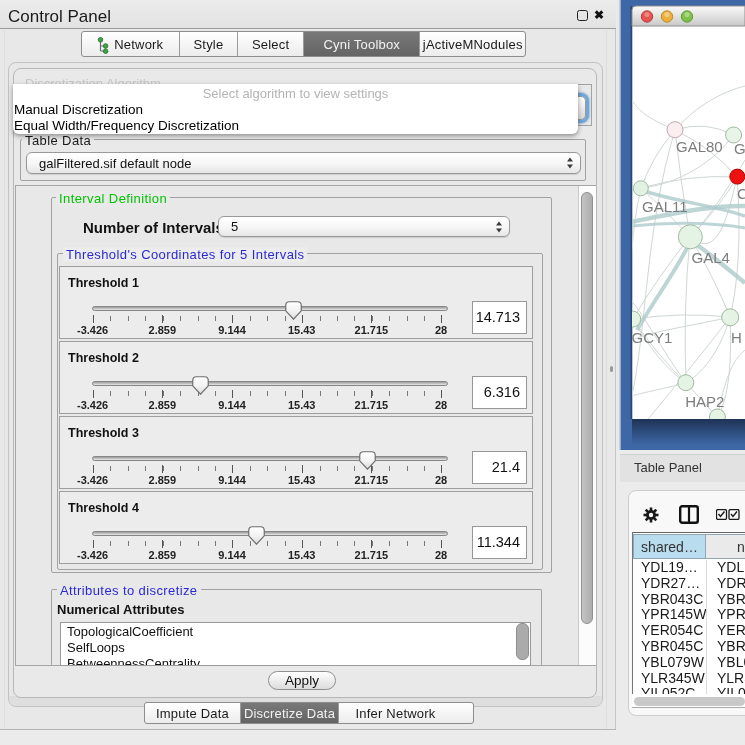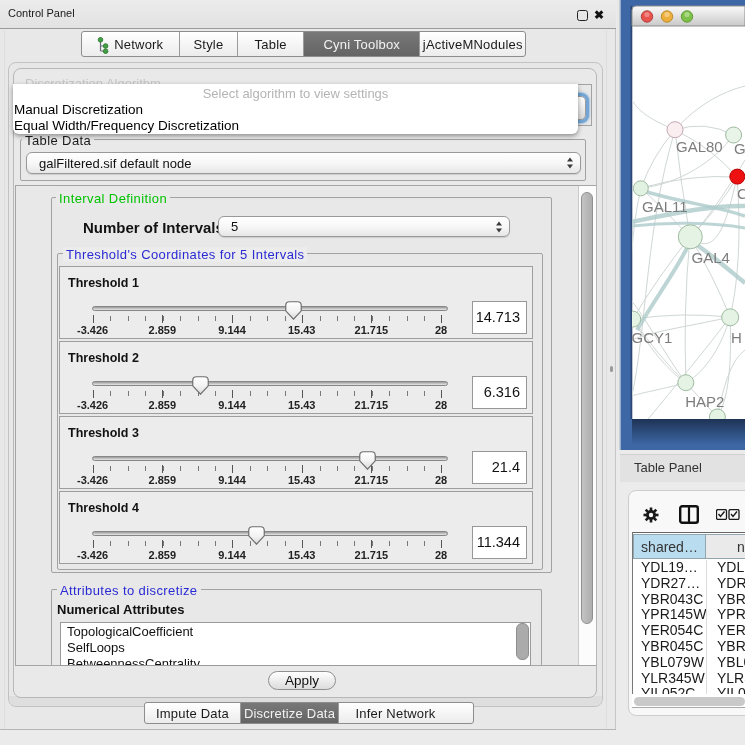--- a/index.html
+++ b/index.html
@@ -1,20 +1,20 @@
 <!DOCTYPE html>
 <html><head><meta charset="utf-8"><style>
 html,body{margin:0;padding:0}
 *{box-sizing:border-box}
 #root{position:relative;width:745px;height:745px;background:#ebebeb;font-family:"Liberation Sans",sans-serif;overflow:hidden}
 .abs{position:absolute}
 
 #win{left:0;top:0;width:616px;height:730px;background:#e8e8e8;border-right:1px solid #c6c6c6}
 #titlebar{left:0;top:0;width:616px;height:29px;background:linear-gradient(#ececec,#e2e2e2);border-bottom:1px solid #9b9b9b}
-#titlebar .t{position:absolute;left:8px;top:7px;font-size:11px;color:#1a1a1a}
+#titlebar .t{position:absolute;left:8px;top:7px;font-size:17px;color:#1a1a1a}
 #minbox{left:577px;top:10px;width:11px;height:11px;border:1.5px solid #222;border-radius:2.5px}
 #closex{left:594px;top:9px;font-size:12px;font-weight:bold;color:#111;line-height:13px}
 
 .capsule{height:26px;border:1px solid #8d8d8d;border-radius:3px;background:linear-gradient(#ffffff,#ececec);display:flex;overflow:hidden}
 .capsule .seg{display:flex;align-items:center;justify-content:center;font-size:13px;letter-spacing:0.2px;color:#1a1a1a;border-right:1px solid #9b9b9b;white-space:nowrap}
 .capsule .seg:last-child{border-right:none}
 .capsule .sel{background:linear-gradient(#787878,#646464);color:#f2f2f2}
 #toptabs{left:81px;top:31px;width:445px}
 #bottabs{left:144px;top:702px;width:330px;height:22px}
 
@@ -95,21 +95,21 @@
 
   <div class="abs capsule" id="toptabs">
     <div class="seg" style="width:98px">
       <svg width="12" height="17" viewBox="0 0 12 17" style="margin-right:5px;margin-top:2px">
         <path d="M3.5 3 L3.5 14 M3.5 9 L8.5 9 M3.5 14 L8.5 14" fill="none" stroke="#6a6a78" stroke-width="1.2"></path>
         <circle cx="3.5" cy="2.8" r="2.3" fill="#44a047" stroke="#2c7a2f" stroke-width="0.9"></circle>
         <circle cx="8.6" cy="9" r="2.3" fill="#44a047" stroke="#2c7a2f" stroke-width="0.9"></circle>
         <circle cx="8.6" cy="14.2" r="2.3" fill="#44a047" stroke="#2c7a2f" stroke-width="0.9"></circle>
       </svg>Network</div>
     <div class="seg" style="width:59px">Style</div>
-    <div class="seg" style="width:66px">Table</div>
+    <div class="seg" style="width:66px">Select</div>
     <div class="seg sel" style="width:117px">Cyni Toolbox</div>
     <div class="seg" style="width:105px">jActiveMNodules</div>
   </div>
 
   <div class="abs" id="outerpanel">
       <div class="botband"></div>
     </div>
   <div class="abs" id="bigpanel"></div>
   <div class="abs" id="dtitle">Discretization Algorithm</div>
   <div class="abs" id="dbox"></div>

